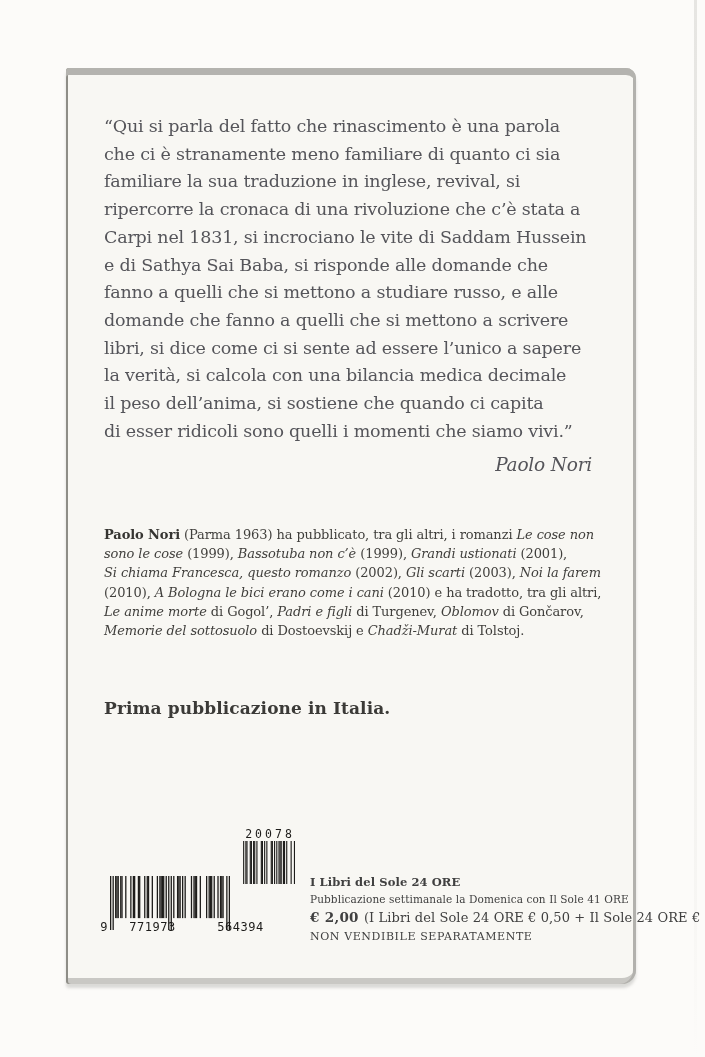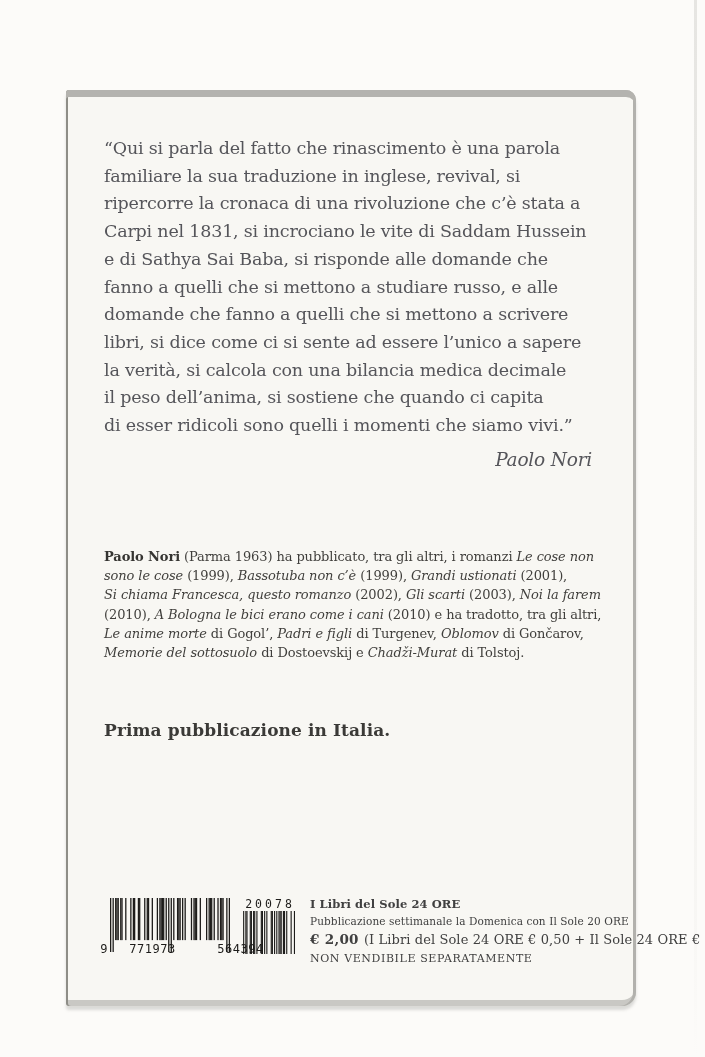--- a/index.html
+++ b/index.html
@@ -17,21 +17,20 @@
   .cover{
     position:absolute;left:66px;top:68px;width:570px;height:916px;
     background:#f8f7f3;
     border-radius:3px 10px 14px 3px;
     box-shadow:
       inset 0 7px 0 #b4b3af,
       inset 2px 0 0 #8e8d87,
       inset -3px 0 0 #b2b1ad,
       inset 0 -6px 0 #c9c8c4,
       0 4px 3px rgba(120,120,115,0.25);
-    margin-top: 22px;
   }
   .quote{
     position:absolute;left:38px;top:45px;width:488px;
     font-size:17.5px;line-height:27.7px;letter-spacing:-0.2px;
     color:#55555a;
   }
   .quote-line{white-space:nowrap;}
   .quote-sign{
     margin-top:6px;text-align:right;font-style:italic;font-size:18.5px;
     color:#55555a;
@@ -52,21 +51,21 @@
   .bc-main{position:absolute;left:44px;top:808px;width:120px;height:64px;}
   .bc-main svg{position:absolute;left:0;top:0;width:120px;height:54px;display:block;}
   .bc-digits span{
     position:absolute;top:44px;height:14px;
     font-family:"DejaVu Sans Mono", monospace;font-size:12px;color:#1d1c1a;
     text-align:center;letter-spacing:0.5px;
   }
   .bc-d0{left:-11px;width:10px;}
   .bc-d1{left:4px;width:77px;}
   .bc-d2{left:63px;width:53px;padding-left:41px;}
-  .bc-addon{position:absolute;left:176px;top:807px;width:53px;}
+  .bc-addon{position:absolute;left:176px;top:759px;width:53px;}
   .bc-addon .addon-digits{
     font-family:"DejaVu Sans Mono", monospace;font-size:11.5px;color:#1d1c1a;
     letter-spacing:3px;text-align:center;height:13px;padding-left:3px;white-space:nowrap;
   }
   .bc-addon svg{width:53px;height:43px;display:block;margin-top:1px;}
   
   .pub{position:absolute;left:244px;top:806px;width:320px;color:#404040;}
   .pub-name{font-size:11.5px;font-weight:700;line-height:17px;letter-spacing:0.1px;}
   .pub-line{font-size:10.5px;line-height:17px;letter-spacing:0.1px;white-space:nowrap;}
   .pub-price-line{line-height:18px;white-space:nowrap;}
@@ -77,20 +76,21 @@
 </head>
 <body>
 
 <div class="scan-edge"></div>
 
 <div class="cover">
 
   <div class="quote">
     <div>
         <div class="quote-line">“Qui si parla del fatto che rinascimento è una parola</div>
+        <div class="quote-line">che ci è stranamente meno familiare di quanto ci sia</div>
         <div class="quote-line">familiare la sua traduzione in inglese, revival, si</div>
         <div class="quote-line">ripercorre la cronaca di una rivoluzione che c’è stata a</div>
         <div class="quote-line">Carpi nel 1831, si incrociano le vite di Saddam Hussein</div>
         <div class="quote-line">e di Sathya Sai Baba, si risponde alle domande che</div>
         <div class="quote-line">fanno a quelli che si mettono a studiare russo, e alle</div>
         <div class="quote-line">domande che fanno a quelli che si mettono a scrivere</div>
         <div class="quote-line">libri, si dice come ci si sente ad essere l’unico a sapere</div>
         <div class="quote-line">la verità, si calcola con una bilancia medica decimale</div>
         <div class="quote-line">il peso dell’anima, si sostiene che quando ci capita</div>
         <div class="quote-line">di esser ridicoli sono quelli i momenti che siamo vivi.”</div>
@@ -193,21 +193,21 @@
         <rect x="37" y="0" width="1.02" height="100" fill="#1d1c1a"></rect>
         <rect x="38" y="0" width="1.02" height="100" fill="#1d1c1a"></rect>
         <rect x="40" y="0" width="1.02" height="100" fill="#1d1c1a"></rect>
         <rect x="44" y="0" width="1.02" height="100" fill="#1d1c1a"></rect>
         <rect x="47" y="0" width="1.02" height="100" fill="#1d1c1a"></rect>
       </svg>
   </div>
 
   <div class="pub">
     <div class="pub-name">I Libri del Sole 24 ORE</div>
-    <div class="pub-line">Pubblicazione settimanale la Domenica con Il Sole 20 ORE</div>
+    <div class="pub-line">Pubblicazione settimanale la Domenica con Il Sole 41 ORE</div>
     <div class="pub-price-line">
       <span class="pub-price">€ 2,00</span>
       <span class="pub-detail">(I Libri del Sole 24 ORE € 0,50 + Il Sole 24 ORE € 1,50).</span>
     </div>
     <div class="pub-notice">NON VENDIBILE SEPARATAMENTE</div>
   </div>
 
 </div>
 
 </body></html>

